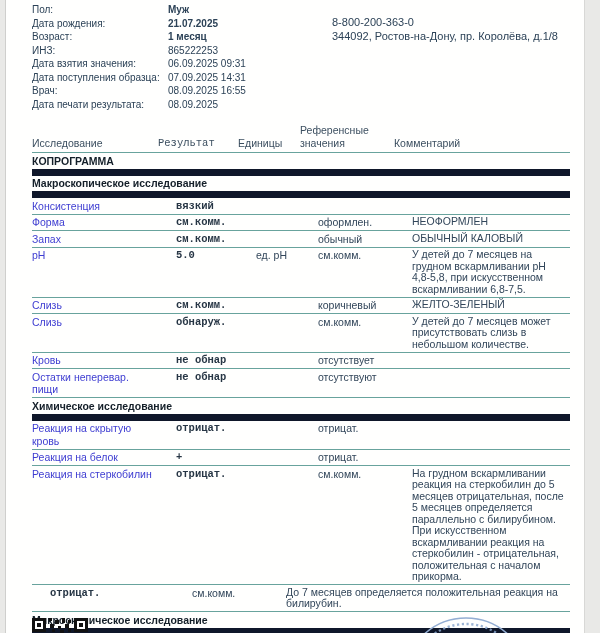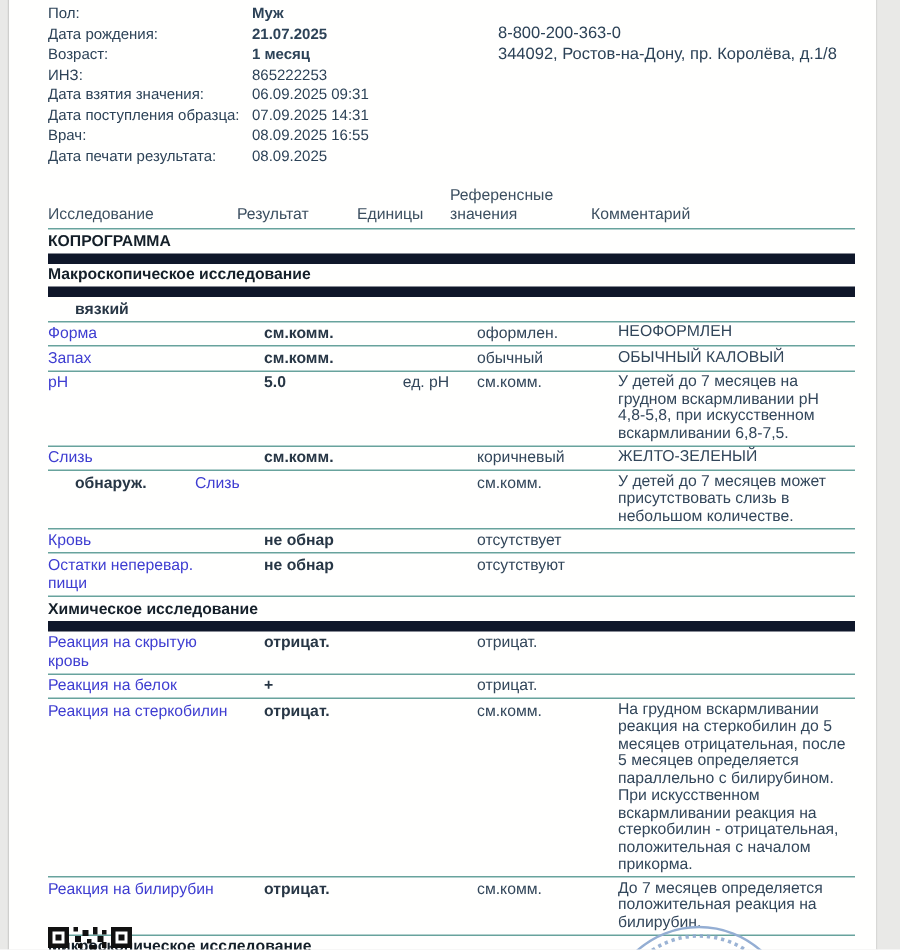--- a/index.html
+++ b/index.html
@@ -23,31 +23,31 @@
   .info-value{color:#2c4257;}
   .info-row.bold .info-value{font-weight:bold;}
   .clinic-block{position:absolute;left:300px;top:16px;font-size:11px;line-height:13.5px;color:#2c4257;}
 
   
   .table{margin-top:9px;}
   .t-header{display:flex;font-size:10.5px;color:#3c4f60;line-height:12.5px;
     padding:2px 0 3px 0;border-bottom:1px solid #68a39d;align-items:flex-end;}
   .cell{flex:none;padding-right:6px;box-sizing:border-box;}
   .c-name{width:126px;}
-  .c-result{width:80px;}
+  .c-result{width:80px;font-family:Liberation Mono, monospace;}
   .c-units{width:62px;}
   .c-ref{width:94px;}
   .c-comment{flex:1 1 auto;width:auto;}
   .t-section{font-size:10.5px;font-weight:bold;color:#141f29;
     padding:1.5px 0;border-bottom:7px solid #0f172a;line-height:12.5px;}
   .t-row{display:flex;font-size:10.5px;line-height:12.5px;
     padding:1.5px 0;border-bottom:1px solid #68a39d;}
   .cell-name{color:#3e3dd1;}
   .cell-result{font-weight:bold;color:#273645;margin-left:18px;}
-  .cell-units{color:#32465a;text-align:center;}
+  .cell-units{color:#32465a;}
   .cell-ref{color:#32465a;}
   .cell-comment{color:#32465a;line-height:11.5px;}
   .qr{position:absolute;left:32px;top:618px;}
   .seal{position:absolute;left:400px;top:614px;pointer-events:none;}
 </style>
 </head>
 <body>
 
 <div class="page">
   <div class="content">
@@ -98,20 +98,21 @@
           <span class="cell c-name">Исследование</span>
           <span class="cell c-result">Результат</span>
           <span class="cell c-units">Единицы</span>
           <span class="cell c-ref">Референсные значения</span>
           <span class="cell c-comment">Комментарий</span>
         </div>
       <div id="t-body">
           <div class="t-section"><span>КОПРОГРАММА</span></div>
           <div class="t-section"><span>Макроскопическое исследование</span></div>
           <div class="t-row">
+            <span class="cell c-name cell-name">Консистенция</span>
             <span class="cell c-result cell-result">вязкий</span>
             <span class="cell c-units cell-units"></span>
             <span class="cell c-ref cell-ref"></span>
             <span class="cell c-comment cell-comment"></span>
           </div>
           <div class="t-row">
             <span class="cell c-name cell-name">Форма</span>
             <span class="cell c-result cell-result">см.комм.</span>
             <span class="cell c-units cell-units"></span>
             <span class="cell c-ref cell-ref">оформлен.</span>
@@ -132,22 +133,22 @@
             <span class="cell c-comment cell-comment">У детей до 7 месяцев на грудном вскармливании pH 4,8-5,8, при искусственном вскармливании 6,8-7,5.</span>
           </div>
           <div class="t-row">
             <span class="cell c-name cell-name">Слизь</span>
             <span class="cell c-result cell-result">см.комм.</span>
             <span class="cell c-units cell-units"></span>
             <span class="cell c-ref cell-ref">коричневый</span>
             <span class="cell c-comment cell-comment">ЖЕЛТО-ЗЕЛЕНЫЙ</span>
           </div>
           <div class="t-row">
+            <span class="cell c-name cell-name">Слизь</span>
             <span class="cell c-result cell-result">обнаруж.</span>
-            <span class="cell c-name cell-name">Слизь</span>
             <span class="cell c-units cell-units"></span>
             <span class="cell c-ref cell-ref">см.комм.</span>
             <span class="cell c-comment cell-comment">У детей до 7 месяцев может присутствовать слизь в небольшом количестве.</span>
           </div>
           <div class="t-row">
             <span class="cell c-name cell-name">Кровь</span>
             <span class="cell c-result cell-result">не обнар</span>
             <span class="cell c-units cell-units"></span>
             <span class="cell c-ref cell-ref">отсутствует</span>
             <span class="cell c-comment cell-comment"></span>
@@ -175,21 +176,20 @@
             <span class="cell c-comment cell-comment"></span>
           </div>
           <div class="t-row">
             <span class="cell c-name cell-name">Реакция на стеркобилин</span>
             <span class="cell c-result cell-result">отрицат.</span>
             <span class="cell c-units cell-units"></span>
             <span class="cell c-ref cell-ref">см.комм.</span>
             <span class="cell c-comment cell-comment">На грудном вскармливании реакция на стеркобилин до 5 месяцев отрицательная, после 5 месяцев определяется параллельно с билирубином. При искусственном вскармливании реакция на стеркобилин - отрицательная, положительная с началом прикорма.</span>
           </div>
           <div class="t-row">
-            <span class="cell c-name cell-name">Реакция на билирубин</span>
             <span class="cell c-result cell-result">отрицат.</span>
             <span class="cell c-units cell-units"></span>
             <span class="cell c-ref cell-ref">см.комм.</span>
             <span class="cell c-comment cell-comment">До 7 месяцев определяется положительная реакция на билирубин.</span>
           </div>
           <div class="t-section"><span>Микроскопическое исследование</span></div>
           <div class="t-row">
             <span class="cell c-name cell-name">Мыш. волокна с исчерченн.</span>
             <span class="cell c-result cell-result">не обнар</span>
             <span class="cell c-units cell-units"></span>

